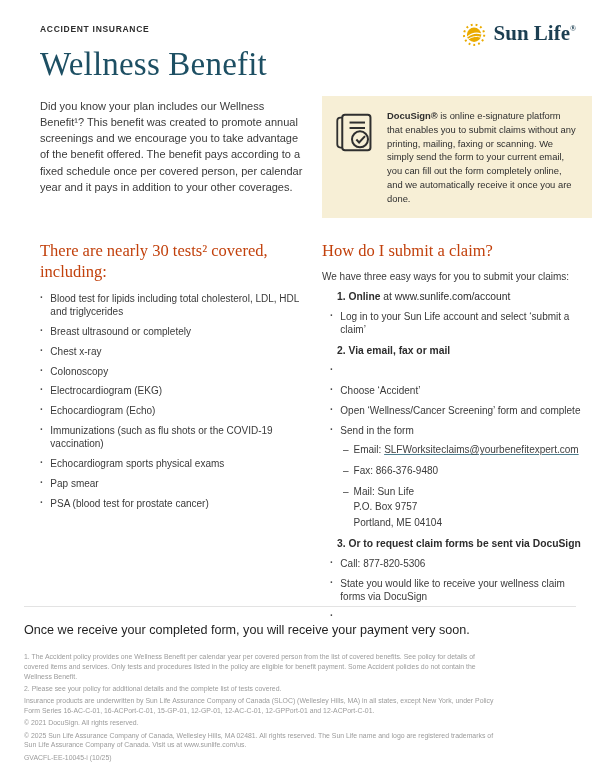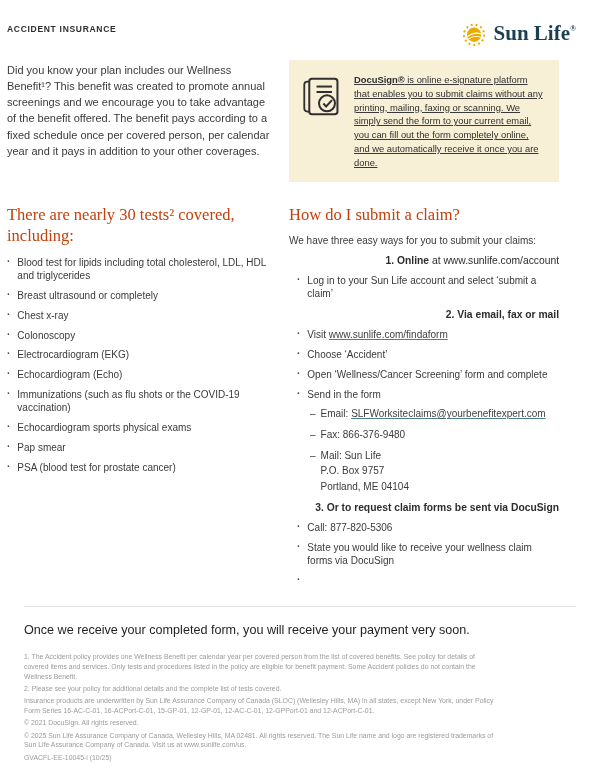--- a/index.html
+++ b/index.html
@@ -4,51 +4,51 @@
 <style>
   html,body{margin:0;padding:0;}
   body{
     width:600px;height:776px;
     background:#ffffff;
     font-family:"Liberation Sans", sans-serif;
     color:#3a3a3a;
     position:relative;
     overflow:hidden;
   }
-  .page{padding:20px 24px 0 7px;}
+  .page{padding:20px 24px 0 40px;}
 
   
   .hdr{display:flex;justify-content:space-between;align-items:flex-start;}
   .eyebrow{font-size:8.5px;font-weight:bold;letter-spacing:.7px;color:#2d2d2d;padding-top:4px;}
   .title{font-family:"Liberation Serif", serif;font-weight:normal;font-size:33px;color:#1d4f63;margin-top:12px;letter-spacing:.2px;}
   .logo{display:flex;align-items:center;gap:6px;}
   .logo svg{display:block;}
   .wordmark{font-family:"Liberation Serif", serif;font-weight:bold;font-size:21px;color:#1c3f52;line-height:1;text-align:right;}
   .wordmark sup{font-size:8px;vertical-align:9px;}
 
   
   .cols{display:grid;grid-template-columns:264px 270px;column-gap:18px;align-items:start;}
 
   .intro{font-size:11px;line-height:1.47;color:#3a3a3a;margin-top:15px;}
 
-  .dbox{background:#f7efd6;padding:13px 14px 12px 13px;display:flex;gap:12px;margin-top:13px;text-decoration:underline;}
+  .dbox{background:#f7efd6;padding:13px 14px 12px 13px;display:flex;gap:12px;margin-top:13px;}
   .dbox-icon{flex:0 0 40px;padding-top:2px;}
   .dbox-text{font-size:9.4px;line-height:1.47;color:#2f2f2f;}
   .dbox-text b{font-weight:bold;}
 
   .h2{font-family:"Liberation Serif", serif;font-weight:normal;font-size:16.5px;line-height:1.28;color:#c2410c;margin:22px 0 10px 0;}
 
   
   .blist{margin:0;padding:0;list-style:none;}
   .bi{display:flex;gap:7px;font-size:10px;line-height:1.33;color:#3a3a3a;margin-bottom:6.5px;}
   .dot{flex:0 0 auto;font-weight:bold;color:#4a4a4a;transform:translateY(-1px);}
 
   
   .claims-intro{font-size:10px;color:#3a3a3a;margin:0 0 8px 0;}
-  .step-h{font-size:10.3px;color:#2d2d2d;margin:8px 0 6px 15px;line-height:1.35;text-align:right;}
+  .step-h{font-size:10.3px;color:#2d2d2d;margin:8px 0 6px 15px;line-height:1.35;}
   .step-h .b{font-weight:bold;}
   .c-sub{margin-left:8px;}
   .dash-item{display:flex;gap:5px;font-size:10px;line-height:1.33;color:#3a3a3a;margin:0 0 7.5px 21px;}
   .mail-indent{margin-top:2px;}
   a.doclink{color:#3f3f3f;text-decoration:underline;text-decoration-color:#4e7f90;cursor:pointer;}
 
   
   .bottom{position:absolute;left:24px;right:24px;top:606px;}
   .rule{border:none;border-top:1px solid #e3e3e3;margin:0 0 16px 0;}
   .closing{font-size:12.6px;color:#1f1f1f;margin:0 0 15px 0;}
@@ -56,20 +56,21 @@
   .fns p{margin:0 0 2.5px 0;}
 </style>
 </head>
 <body>
 
 <div class="page">
 
   <div class="hdr">
     <div>
       <div class="eyebrow">ACCIDENT INSURANCE</div>
+      <div class="title">Wellness Benefit</div>
     </div>
     <div class="logo">
       <span>
         <svg width="27" height="27" viewBox="0 0 32 32">
           <circle cx="15.5" cy="17.5" r="8.5" fill="#eaab00"></circle>
           <circle cx="15.5" cy="17.5" r="12" fill="none" stroke="#eaab00" stroke-width="2.4" stroke-dasharray="2.2 3.6"></circle>
           <path d="M7.5,20 Q15,13.5 24,16.5" fill="none" stroke="#ffffff" stroke-width="1.3"></path>
           <path d="M8,23 Q16,17.5 23.5,20.5" fill="none" stroke="#ffffff" stroke-width="1.1"></path>
         </svg>
       </span>
@@ -148,21 +149,20 @@
 
       <div class="step-h"><span class="b">1. Online</span><span> at www.sunlife.com/account</span></div>
       <div class="bi c-sub">
           <span class="dot">·</span>
           <span>Log in to your Sun Life account and select ‘submit a claim’</span>
         </div>
 
       <div class="step-h"><span class="b">2. Via email, fax or mail</span><span></span></div>
       <div class="bi c-sub">
           <span class="dot">·</span>
-          <span><span>Visit </span><a class="doclink">www.sunlife.com/findaform</a></span>
         </div>
       <div class="bi c-sub">
           <span class="dot">·</span>
           <span>Choose ‘Accident’</span>
         </div>
       <div class="bi c-sub">
           <span class="dot">·</span>
           <span>Open ‘Wellness/Cancer Screening’ form and complete</span>
         </div>
       <div class="bi c-sub">

